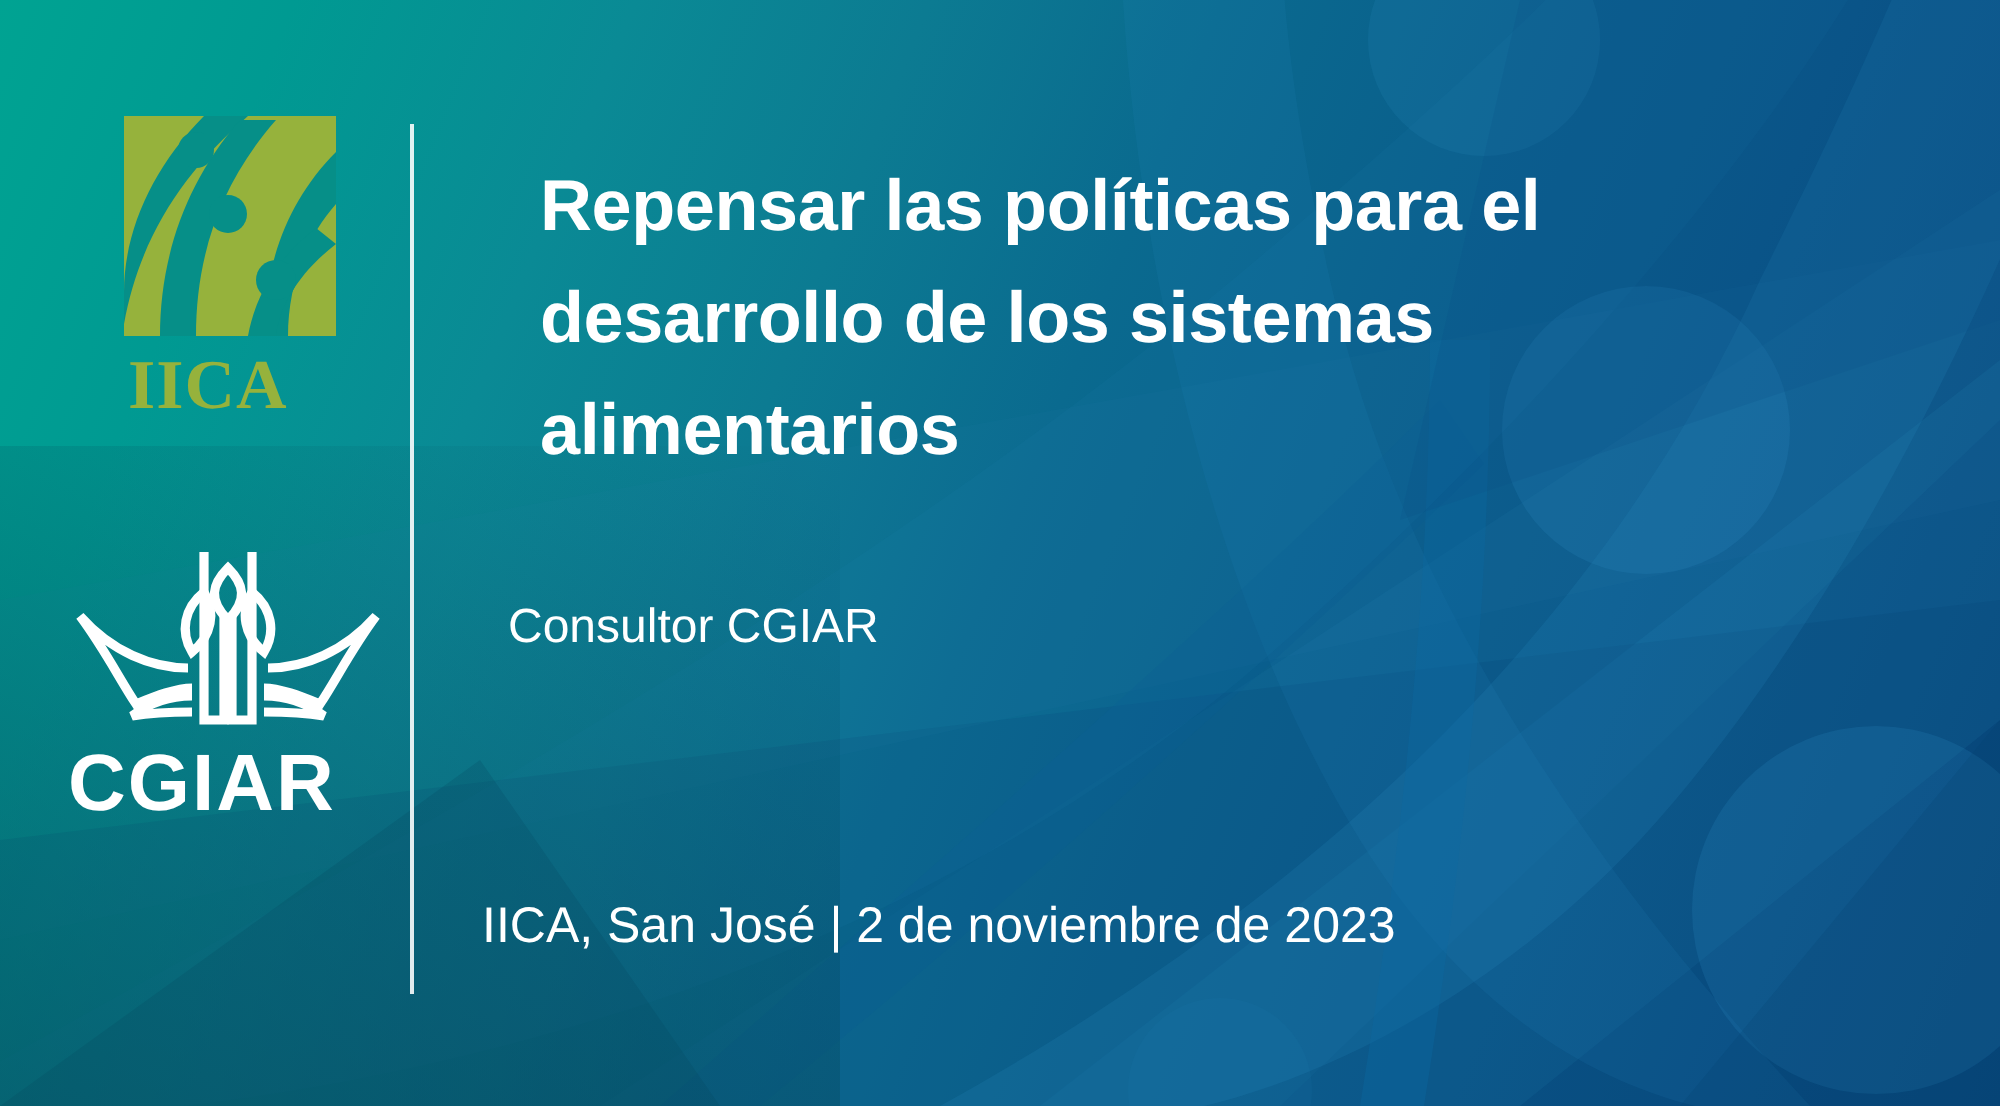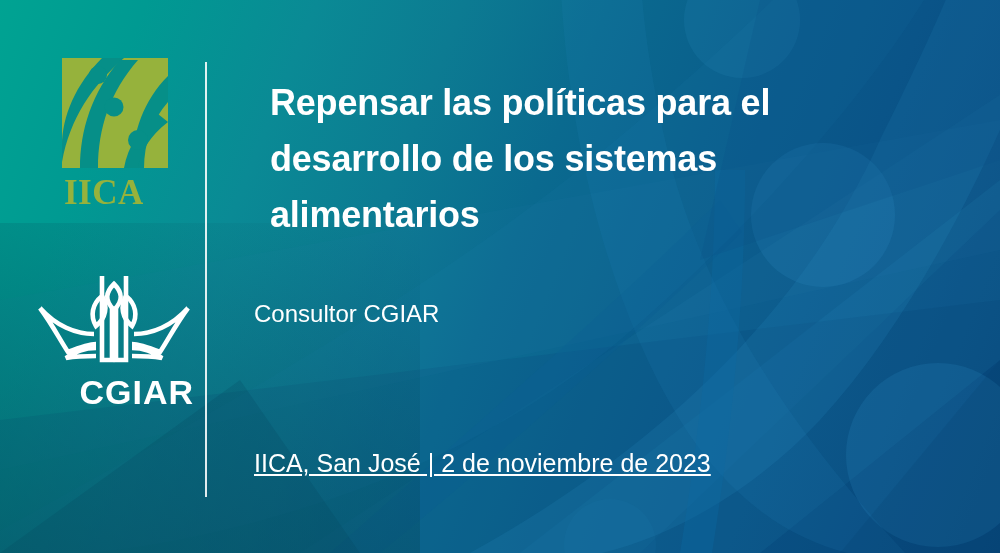--- a/index.html
+++ b/index.html
@@ -85,25 +85,25 @@
     top: 256px;
     width: 160px;
     height: 158px;
   }
   #cgiar-mark { display: block; width: 160px; height: 112px; }
   #cgiar-word {
     display: block;
     margin-top: 2px;
     font-family: "Liberation Sans", sans-serif;
     font-weight: 700;
-    font-size: 34px;
+    font-size: 40px;
     line-height: 44px;
     letter-spacing: 1px;
     color: #ffffff;
-    text-align: right;
+    text-align: left;
   }
 
   
   #title {
     position: absolute;
     left: 253px;
     top: 58px;
     width: 660px;
     margin: 17px;
     color: #ffffff;
@@ -117,29 +117,28 @@
     left: 254px;
     top: 297px;
     width: 620px;
     color: #ffffff;
     font-size: 24px;
     font-weight: 400;
     line-height: 33px;
   }
   #venue-line {
     position: absolute;
-    left: 254px;
+    left: 241px;
     top: 447px;
     width: 660px;
     color: #ffffff;
     font-size: 25px;
     font-weight: 400;
     line-height: 32px;
     white-space: nowrap;
-    text-decoration: underline;
   }
 </style>
 </head>
 <body>
 
 <div id="slide">
 
   <svg id="bg-art" viewBox="0 0 1000 553" preserveAspectRatio="none" aria-hidden="true">
     <defs>
       <clipPath id="slideClip">

